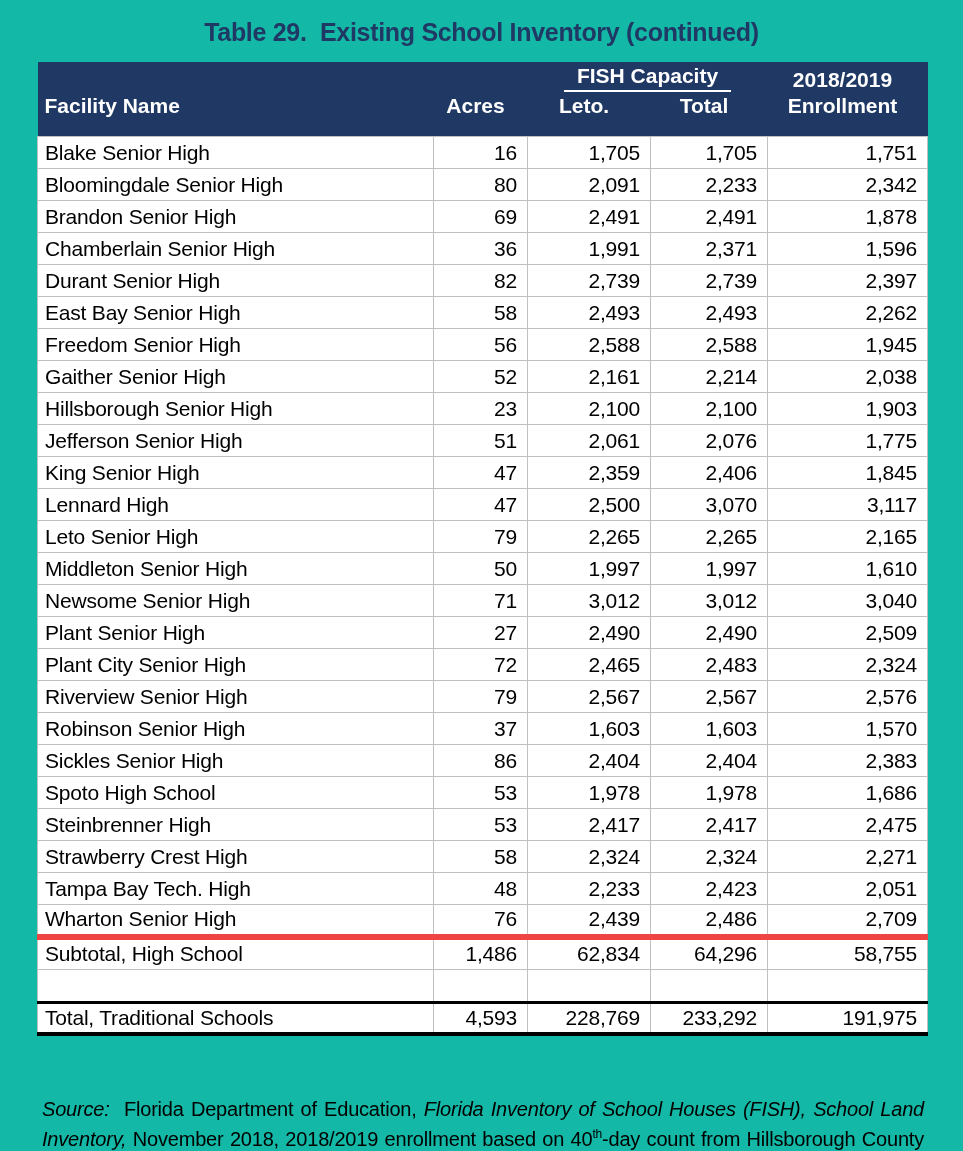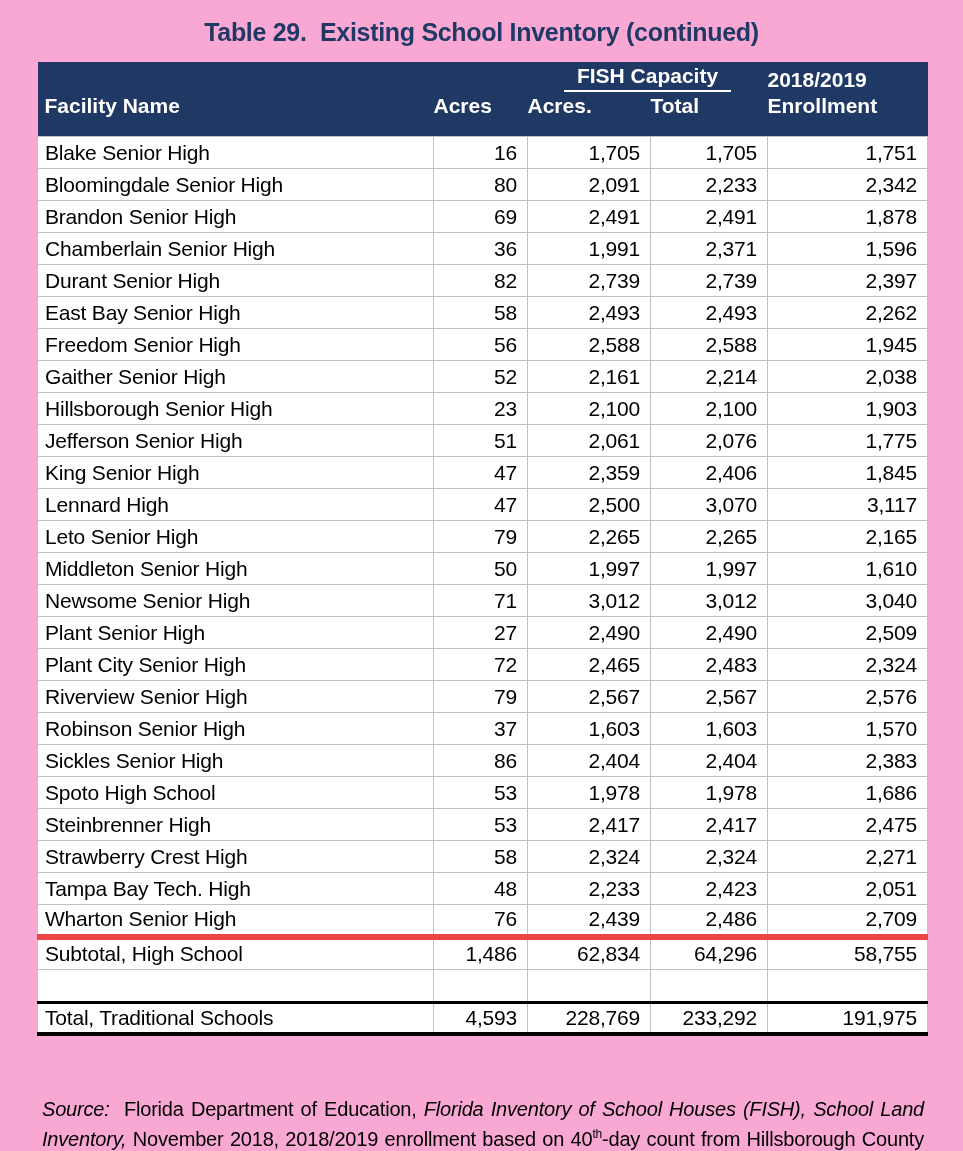--- a/index.html
+++ b/index.html
@@ -4,21 +4,21 @@
 <style>
   * { margin: 0; padding: 0; box-sizing: border-box; }
   html, body { background: #ffffff; }
   body {
     width: 963px; height: 1151px;
     font-family: "Liberation Sans", sans-serif;
     color: #000000;
     position: relative;
     overflow: hidden;
   }
-  .page { position: relative; width: 963px; height: 1151px; background: #f9a8d4; }
+  .page { position: relative; width: 963px; height: 1151px; background: #14b8a6; }
 
   .title {
     position: absolute; top: 18px; left: 0; width: 100%;
     text-align: center;
     color: #1F3864;
     font-weight: bold;
     font-size: 25px;
     letter-spacing: -0.3px;
   }
 
@@ -38,21 +38,21 @@
     background: #1F3864;
     color: #ffffff;
     font-weight: bold;
     font-size: 21px;
     border: none;
     vertical-align: bottom;
   }
   tr.hrow1 th { height: 32px; padding-bottom: 2px; }
   tr.hrow2 th { height: 31px; padding-bottom: 18px; }
   th.h-left  { text-align: left; padding-left: 7px; }
-  th.h-right { text-align: left; padding-right: 10px; }
+  th.h-right { text-align: center; padding-right: 10px; }
   th.h-center { text-align: center; }
   .fish-underline {
     display: inline-block;
     border-bottom: 2px solid #ffffff;
     padding: 0 13px 2px 13px;
   }
 
   tbody td {
     background: #ffffff;
     border: 1px solid #C0C0C0;
@@ -97,21 +97,21 @@
     <thead>
       <tr class="hrow1">
         <th class="h-left"></th>
         <th class="h-right"></th>
         <th class="h-center" colspan="2"><span class="fish-underline">FISH Capacity</span></th>
         <th class="h-right">2018/2019</th>
       </tr>
       <tr class="hrow2">
         <th class="h-left">Facility Name</th>
         <th class="h-right">Acres</th>
-        <th class="h-right">Acres.</th>
+        <th class="h-right">Leto.</th>
         <th class="h-right">Total</th>
         <th class="h-right">Enrollment</th>
       </tr>
     </thead>
     <tbody id="table-body">
         <tr>
           <td class="name">Blake Senior High</td>
           <td class="num">16</td>
           <td class="num">1,705</td>
           <td class="num">1,705</td>

